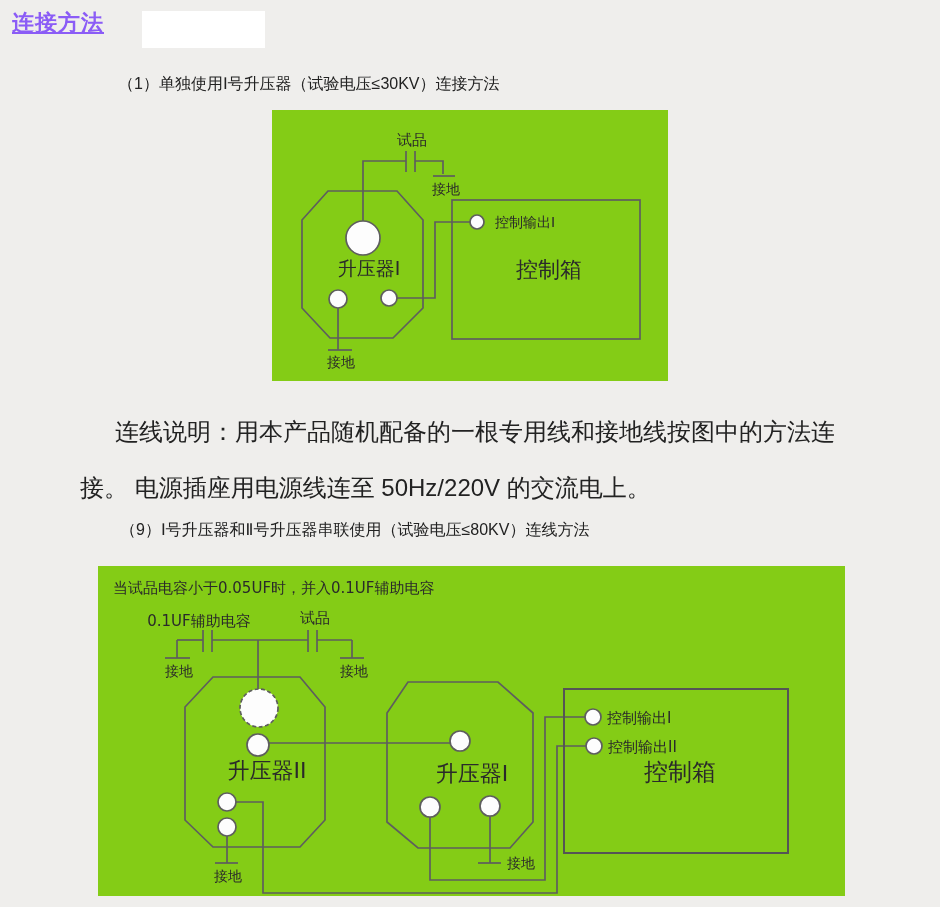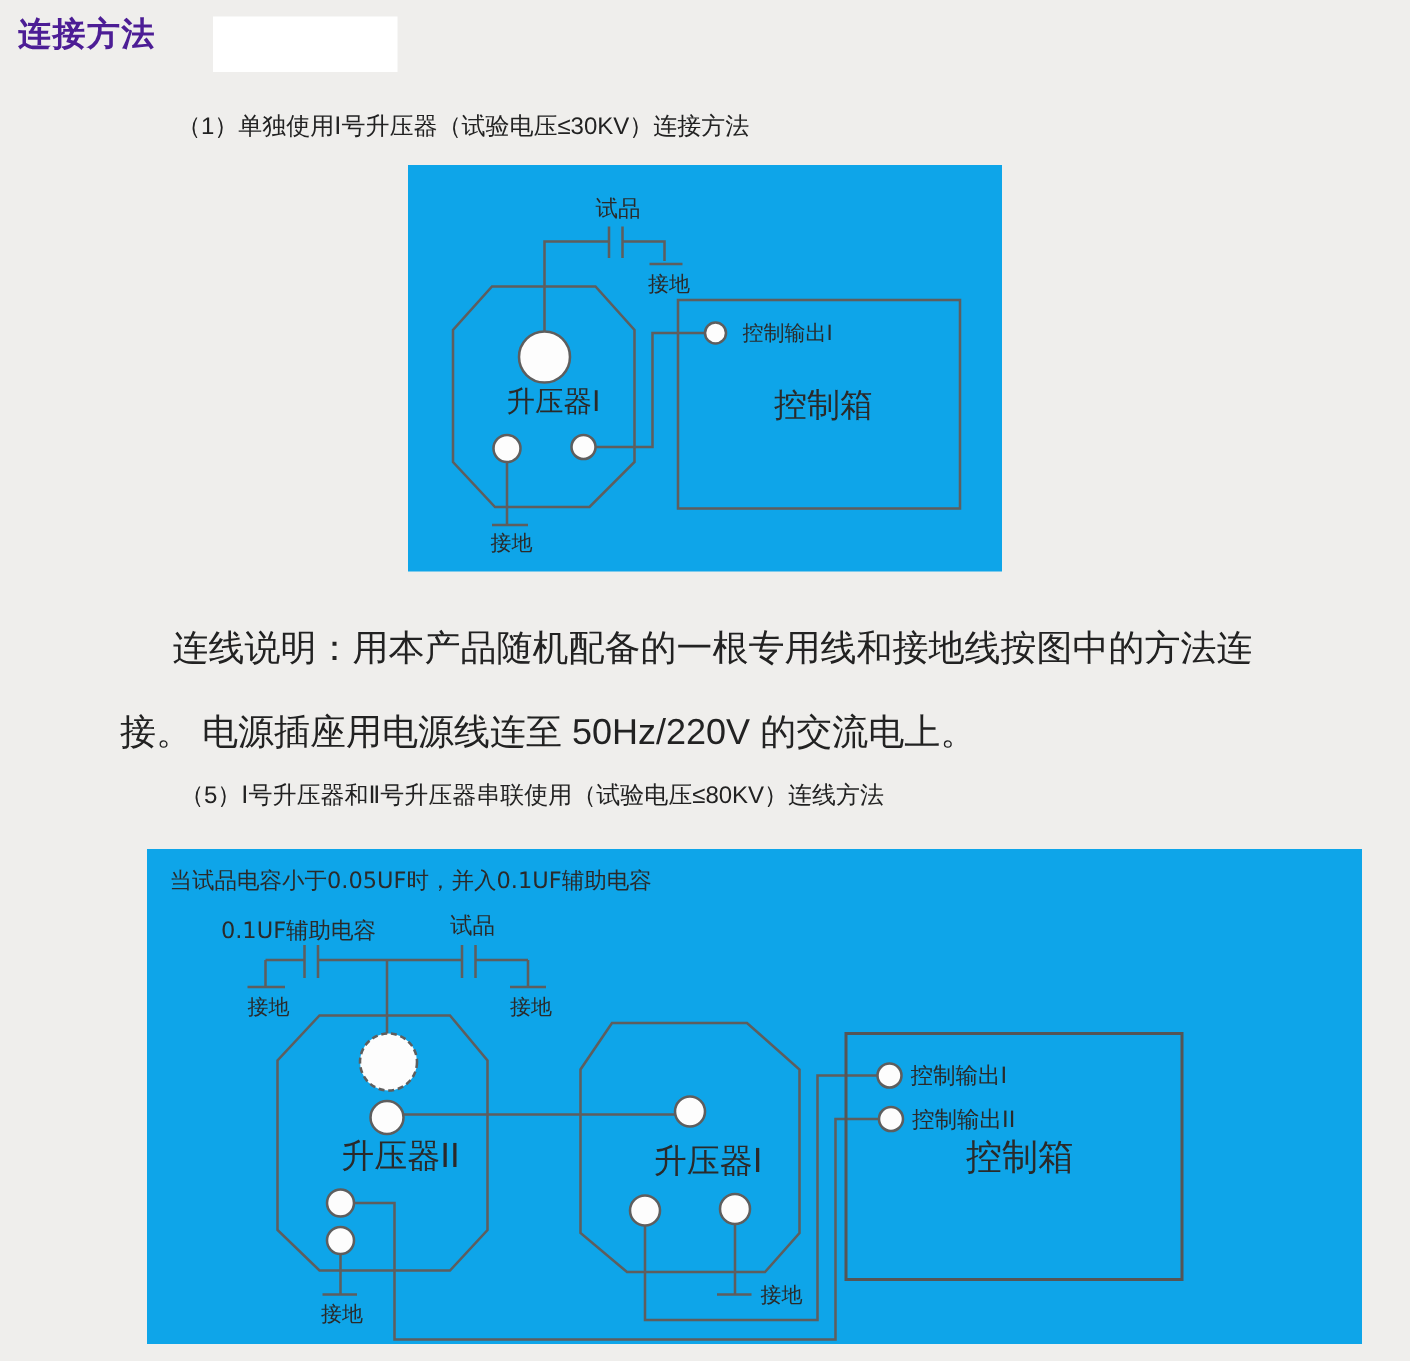--- a/index.html
+++ b/index.html
@@ -6,38 +6,39 @@
   body{
     width:940px;height:907px;position:relative;
     background:#efeeec;
     font-family:"Liberation Sans", sans-serif;
     color:#1f1f1f;
     overflow:hidden;
   }
   .abs{position:absolute;}
   .doc-title{
     left:12px;top:8px;
-    font-size:22px;font-weight:bold;color:#4c1d95;
+    font-size:22px;font-weight:bold;color:#8b5cf6;
     letter-spacing:1px;
+    text-decoration:underline;
   }
   .title-blank{
     left:142px;top:11px;width:123px;height:37px;
     background:#ffffff;
   }
   .heading{
     font-size:16px;color:#222;white-space:nowrap;
   }
   .h1{left:118px;top:74px;}
   .h2{left:120px;top:520px;}
   .note-line{font-size:24px;color:#222;white-space:nowrap;}
   .note1{left:115px;top:416px;}
   .note2{left:80px;top:472px;}
-  .panel{background:#0ea5e9;}
+  .panel{background:#84cc16;}
   .panel1{left:272px;top:110px;width:396px;height:271px;}
-  .panel2{left:98px;top:566px;width:810px;height:330px;}
+  .panel2{left:98px;top:566px;width:747px;height:330px;}
   svg{display:block;}
   svg text{
     font-family:"DejaVu Sans", sans-serif;
     fill:#2a2a2a;
   }
   .wire{stroke:#5e5e5e;stroke-width:1.7;fill:none;}
   .wire-thick{stroke:#555;stroke-width:2;fill:none;}
   .node{stroke:#5e5e5e;stroke-width:1.7;fill:#fdfdfd;}
 </style>
 </head>
@@ -85,21 +86,21 @@
       <circle class="node" cx="205" cy="112" r="7"></circle>
       <text x="223" y="113" font-size="14" dominant-baseline="middle">控制输出I</text>
       <text x="277" y="161" font-size="22" text-anchor="middle" dominant-baseline="middle">控制箱</text>
     </g>
   </svg>
 </div>
 
 <div class="abs note-line note1">连线说明：用本产品随机配备的一根专用线和接地线按图中的方法连</div>
 <div class="abs note-line note2">接。 电源插座用电源线连至 50Hz/220V 的交流电上。</div>
 
-<div class="abs heading h2">（5）Ⅰ号升压器和Ⅱ号升压器串联使用（试验电压≤80KV）连线方法</div>
+<div class="abs heading h2">（9）Ⅰ号升压器和Ⅱ号升压器串联使用（试验电压≤80KV）连线方法</div>
 
 <div class="abs panel panel2">
   <svg width="747" height="330" viewBox="0 0 747 330">
 
     <text x="15" y="22" font-size="15" dominant-baseline="middle">当试品电容小于0.05UF时，并入0.1UF辅助电容</text>
 
     <g>
       <line class="wire" x1="79" y1="74" x2="105" y2="74"></line>
       <line class="wire" x1="114" y1="74" x2="210" y2="74"></line>
       <line class="wire" x1="219" y1="74" x2="254" y2="74"></line>

